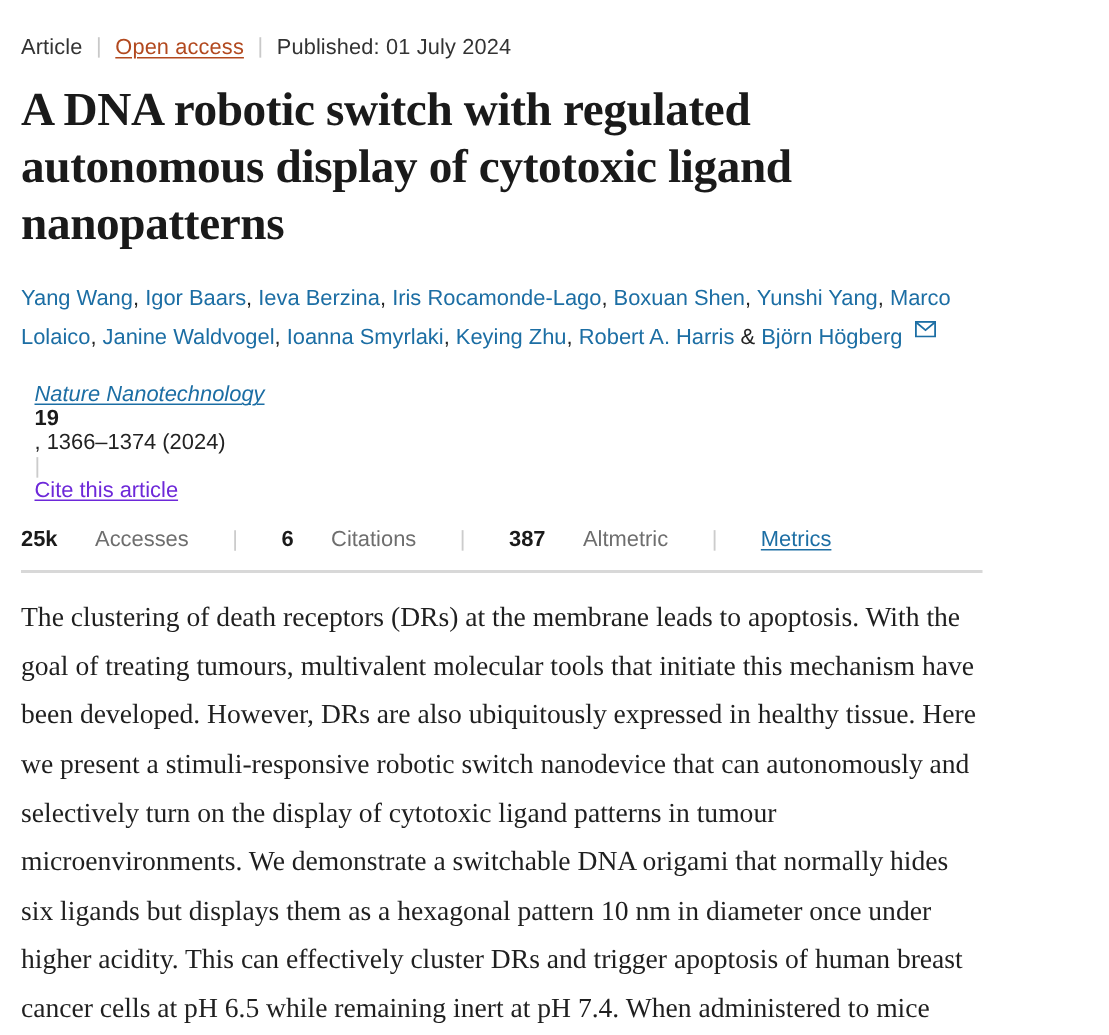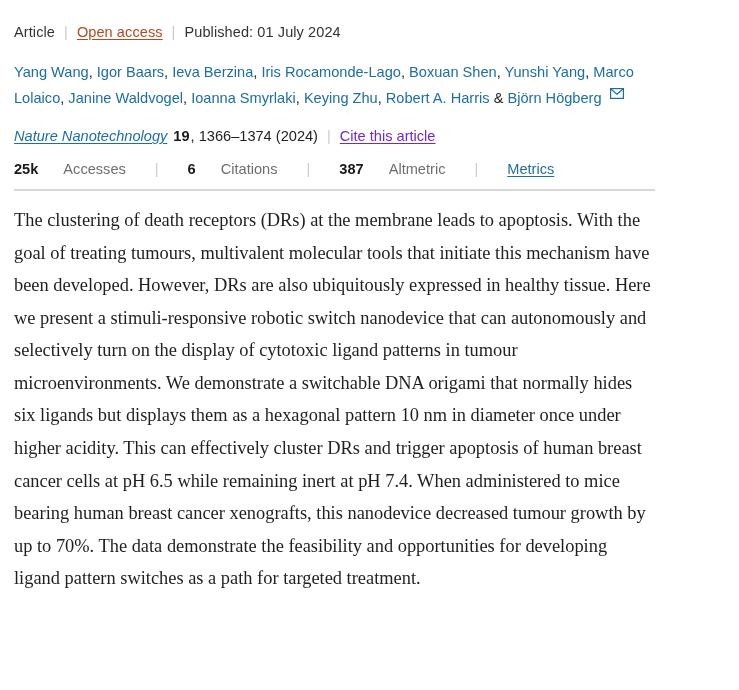--- a/index.html
+++ b/index.html
@@ -73,20 +73,21 @@
     line-height: 0;
   }
   
   .citation {
     margin-top: 16px;
     font-size: 14.6px;
     color: #222;
     display: flex;
     align-items: baseline;
     flex-wrap: wrap;
+    flex-direction: column;
   }
   .journal {
     font-style: italic;
     color: #1c6ea4;
     text-decoration: underline;
     text-underline-offset: 2px;
     text-decoration-thickness: 1px;
     cursor: pointer;
   }
   .vol {
@@ -164,20 +165,21 @@
 <div class="page">
 
   <div class="eyebrow">
     <span>Article</span>
     <span class="sep">|</span>
     <span class="oa-link">Open access</span>
     <span class="sep">|</span>
     <span>Published: 01 July 2024</span>
   </div>
 
+  <h1 class="title">A DNA robotic switch with regulated autonomous display of cytotoxic ligand nanopatterns</h1>
 
   <div class="authors">
     <span id="author-names"><a>Yang Wang</a><span>, </span><a>Igor Baars</a><span>, </span><a>Ieva Berzina</a><span>, </span><a>Iris Rocamonde-Lago</a><span>, </span><a>Boxuan Shen</a><span>, </span><a>Yunshi Yang</a><span>, </span><a>Marco Lolaico</a><span>, </span><a>Janine Waldvogel</a><span>, </span><a>Ioanna Smyrlaki</a><span>, </span><a>Keying Zhu</a><span>, </span><a>Robert A. Harris</a><span> &amp; </span><a>Björn Högberg</a></span>
     <span class="envelope">
       <svg width="14" height="11" viewBox="0 0 14 11" xmlns="http://www.w3.org/2000/svg">
         <rect x="0.6" y="0.6" width="12.8" height="9.8" fill="#ffffff" stroke="#1c6ea4" stroke-width="1.2"></rect>
         <path d="M0.9 1 L7 6.1 L13.1 1" fill="none" stroke="#1c6ea4" stroke-width="1.2"></path>
       </svg>
     </span>
   </div>

